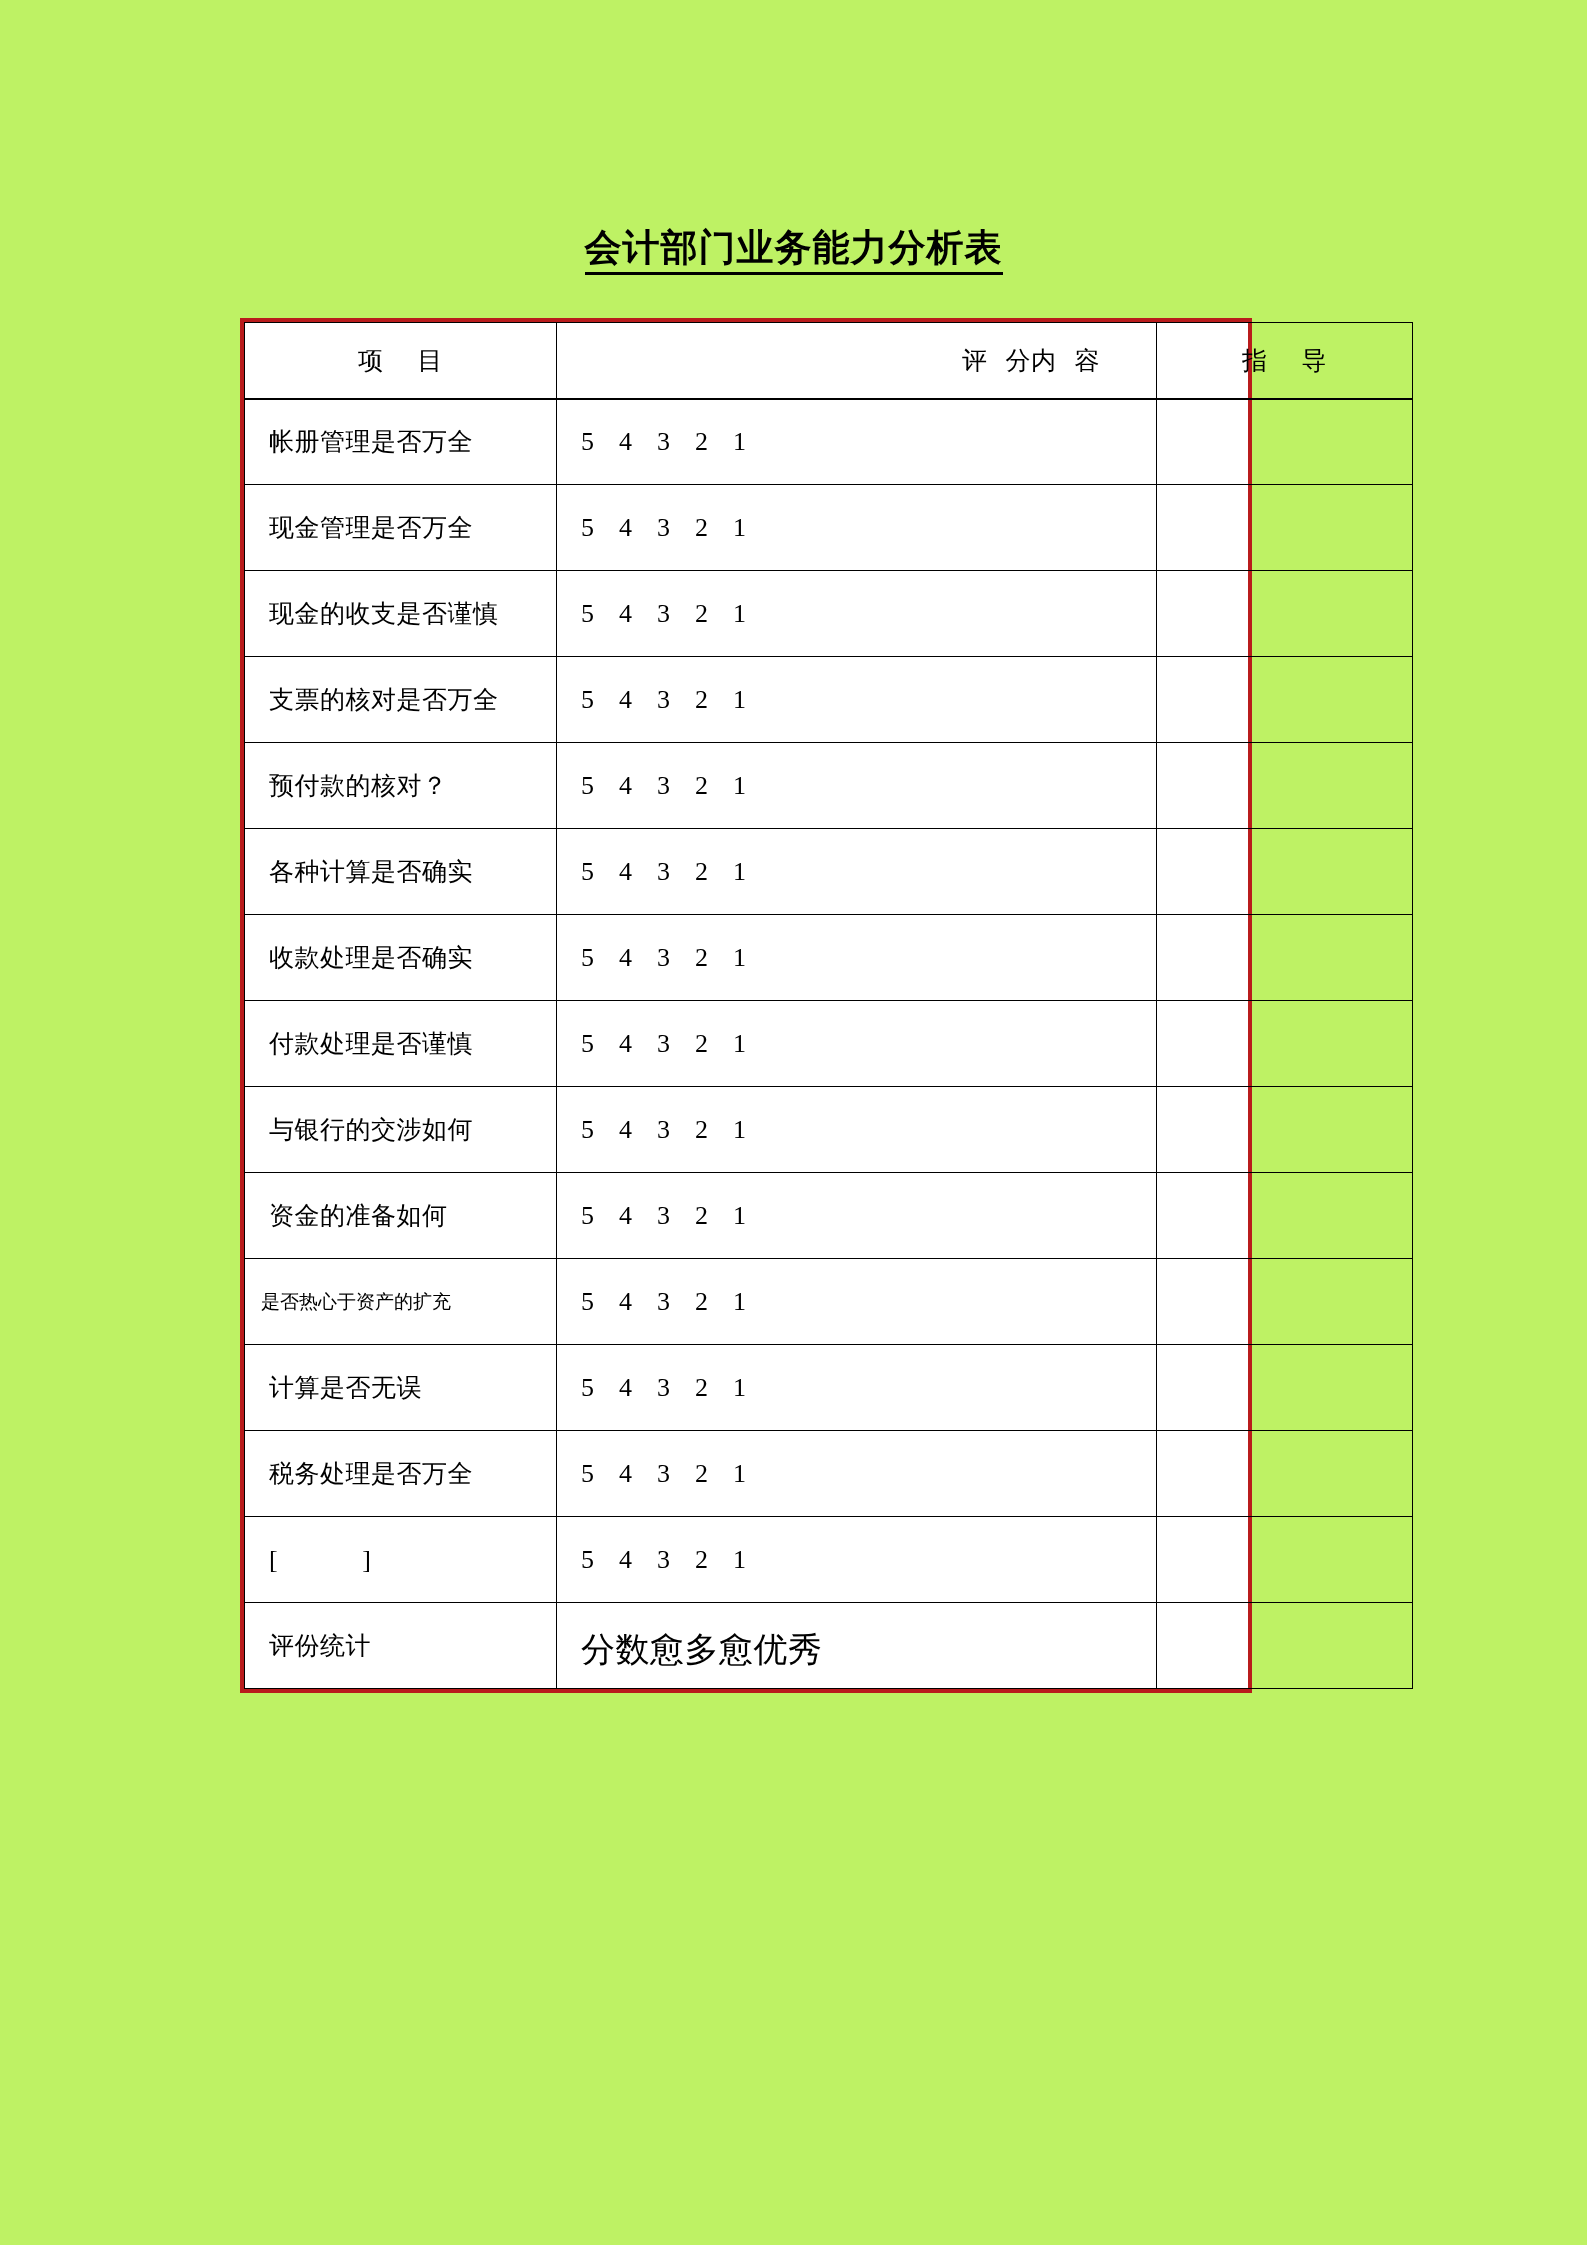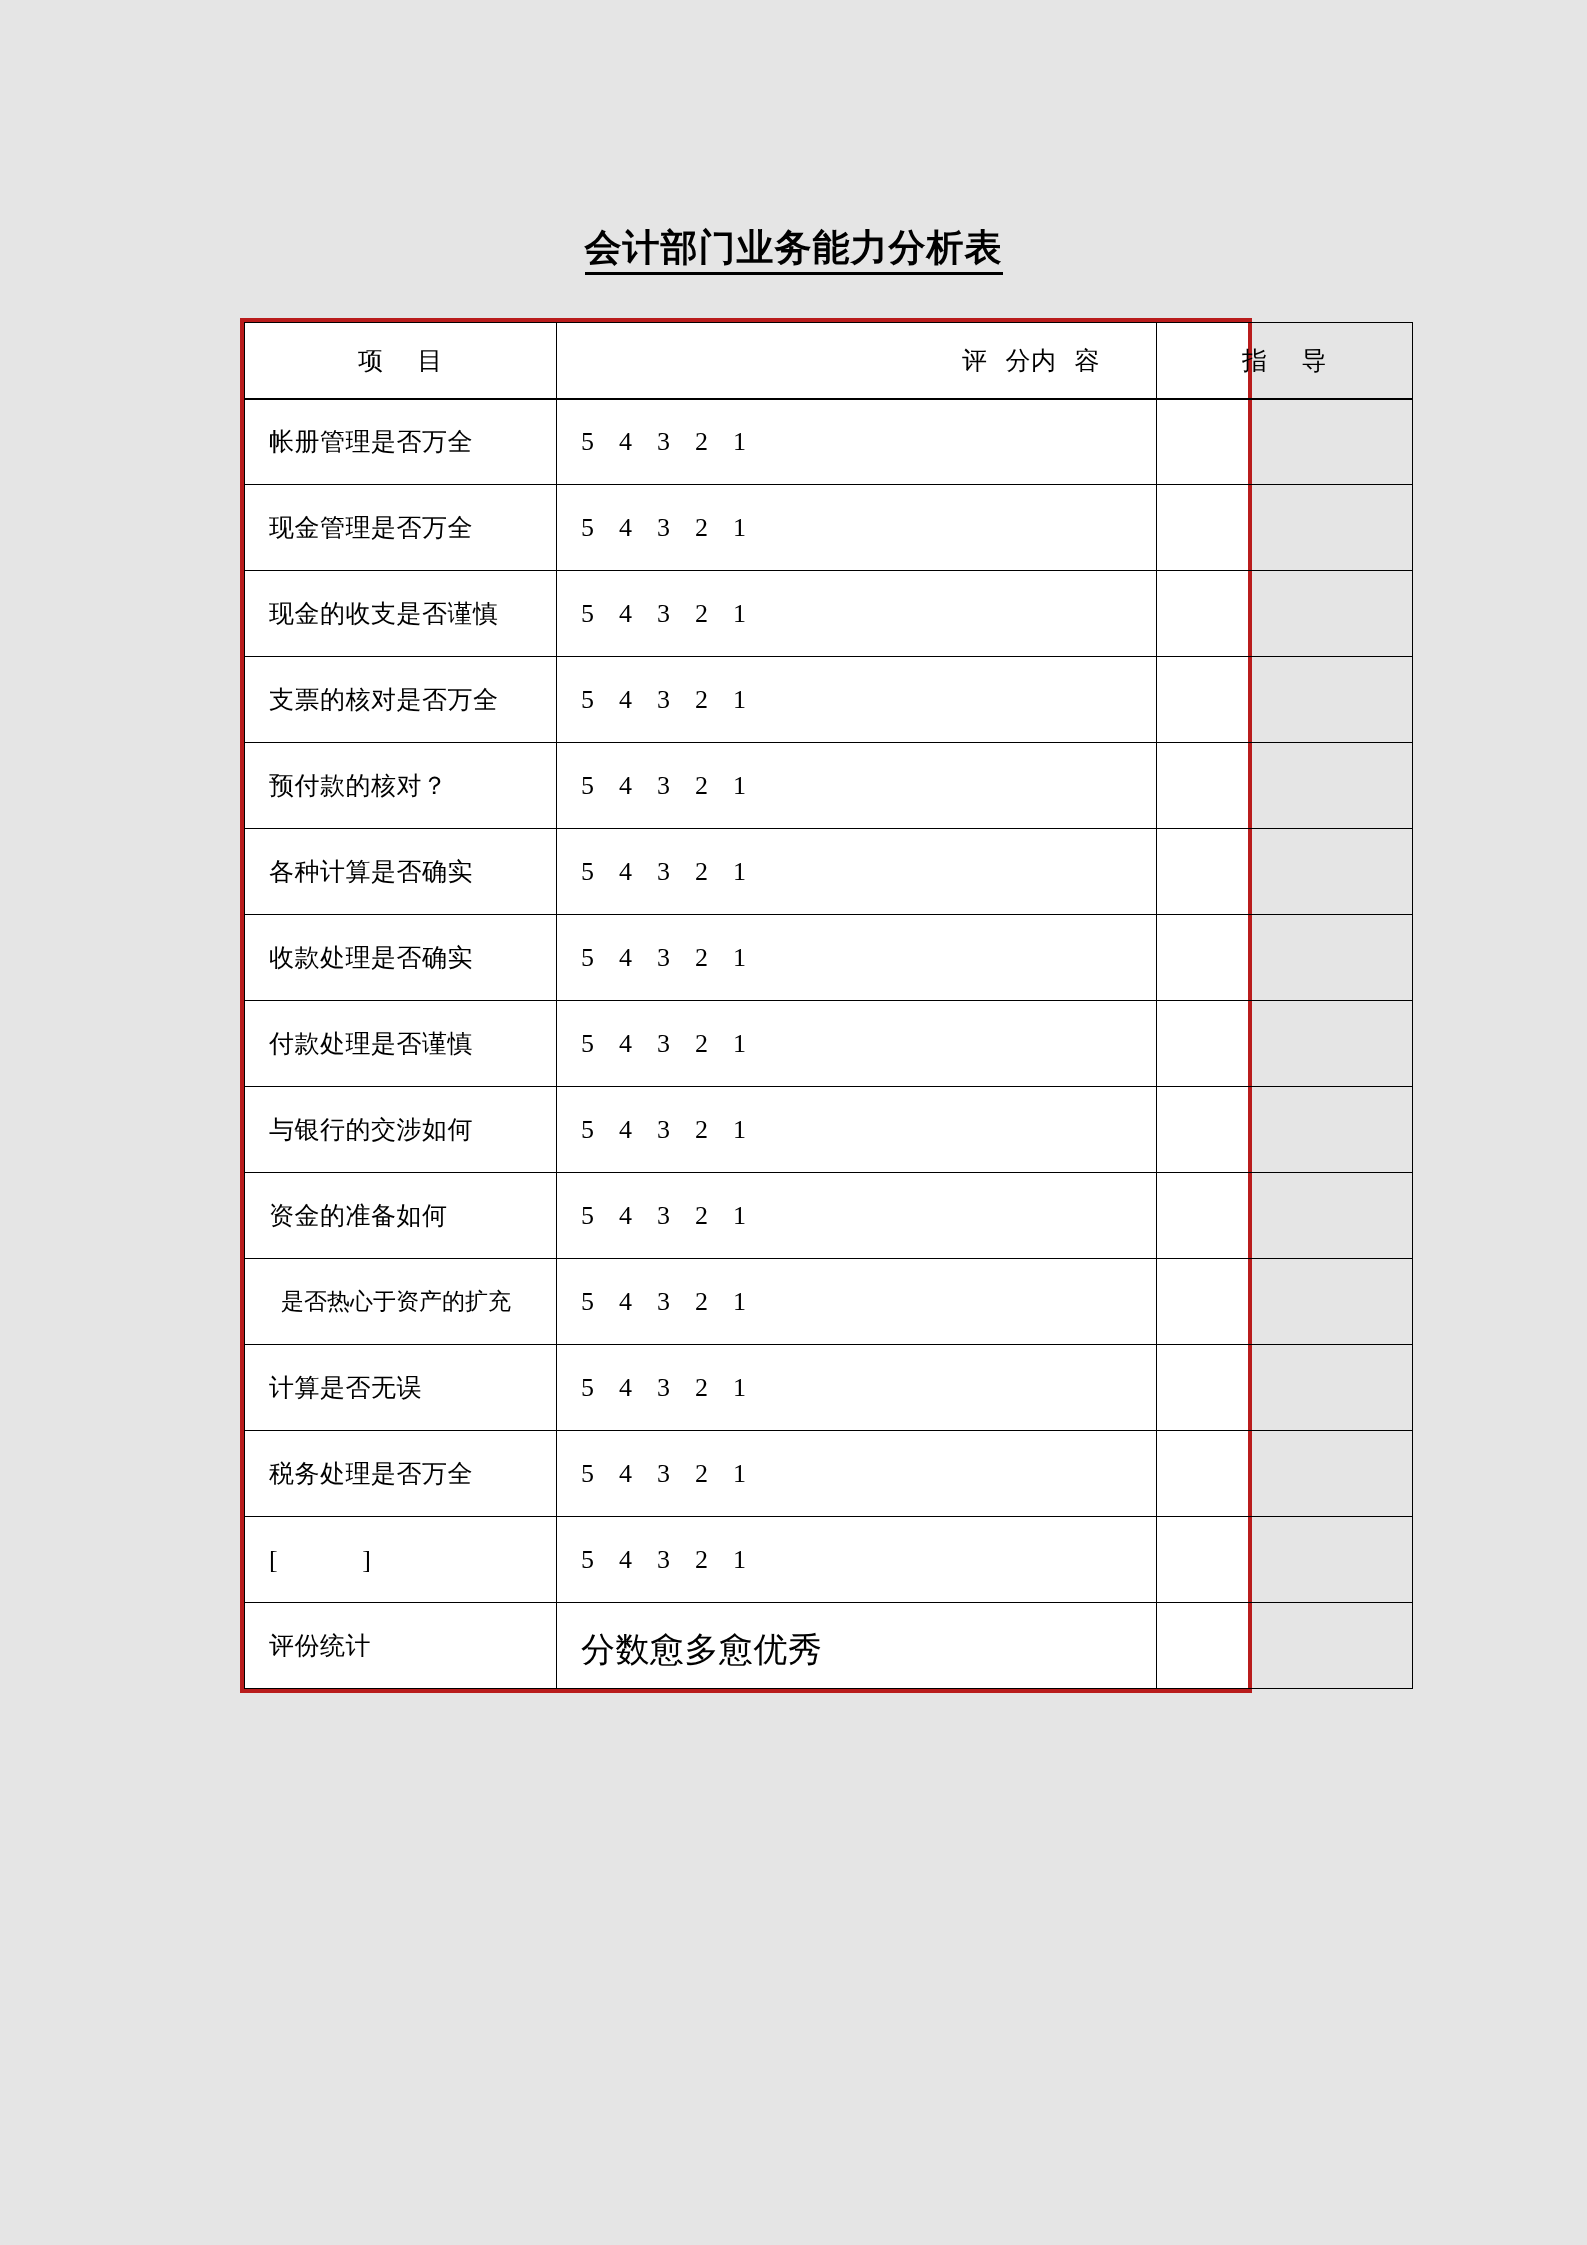--- a/index.html
+++ b/index.html
@@ -12,21 +12,21 @@
     height: 2245px;
     position: relative;
     font-family: "Liberation Serif", "DejaVu Serif", serif;
     color: #000000;
     overflow: hidden;
   }
 
   .page {
     position: absolute;
     inset: 0;
-    background: #e5e5e5;
+    background: #bef264;
   }
 
   
   .doc-title {
     position: absolute;
     left: 0;
     top: 228px;
     width: 1587px;
     text-align: center;
     font-family: "Liberation Sans", "DejaVu Sans", sans-serif;
@@ -72,24 +72,23 @@
     border-bottom-width: 2px;
   }
 
   .cell-item {
     font-size: 25px;
     padding-left: 24px;
     letter-spacing: 0.5px;
     white-space: nowrap;
   }
   .cell-item-narrow {
-    font-size: 23px;
+    font-size: 19px;
     padding-left: 16px;
     letter-spacing: 0;
-    margin-left: 20px;
   }
   .cell-score {
     font-size: 26px;
     padding-left: 24px;
     letter-spacing: 0.5px;
     white-space: nowrap;
   }
   .score-row span.sc {
     display: inline-block;
     width: 38px;

